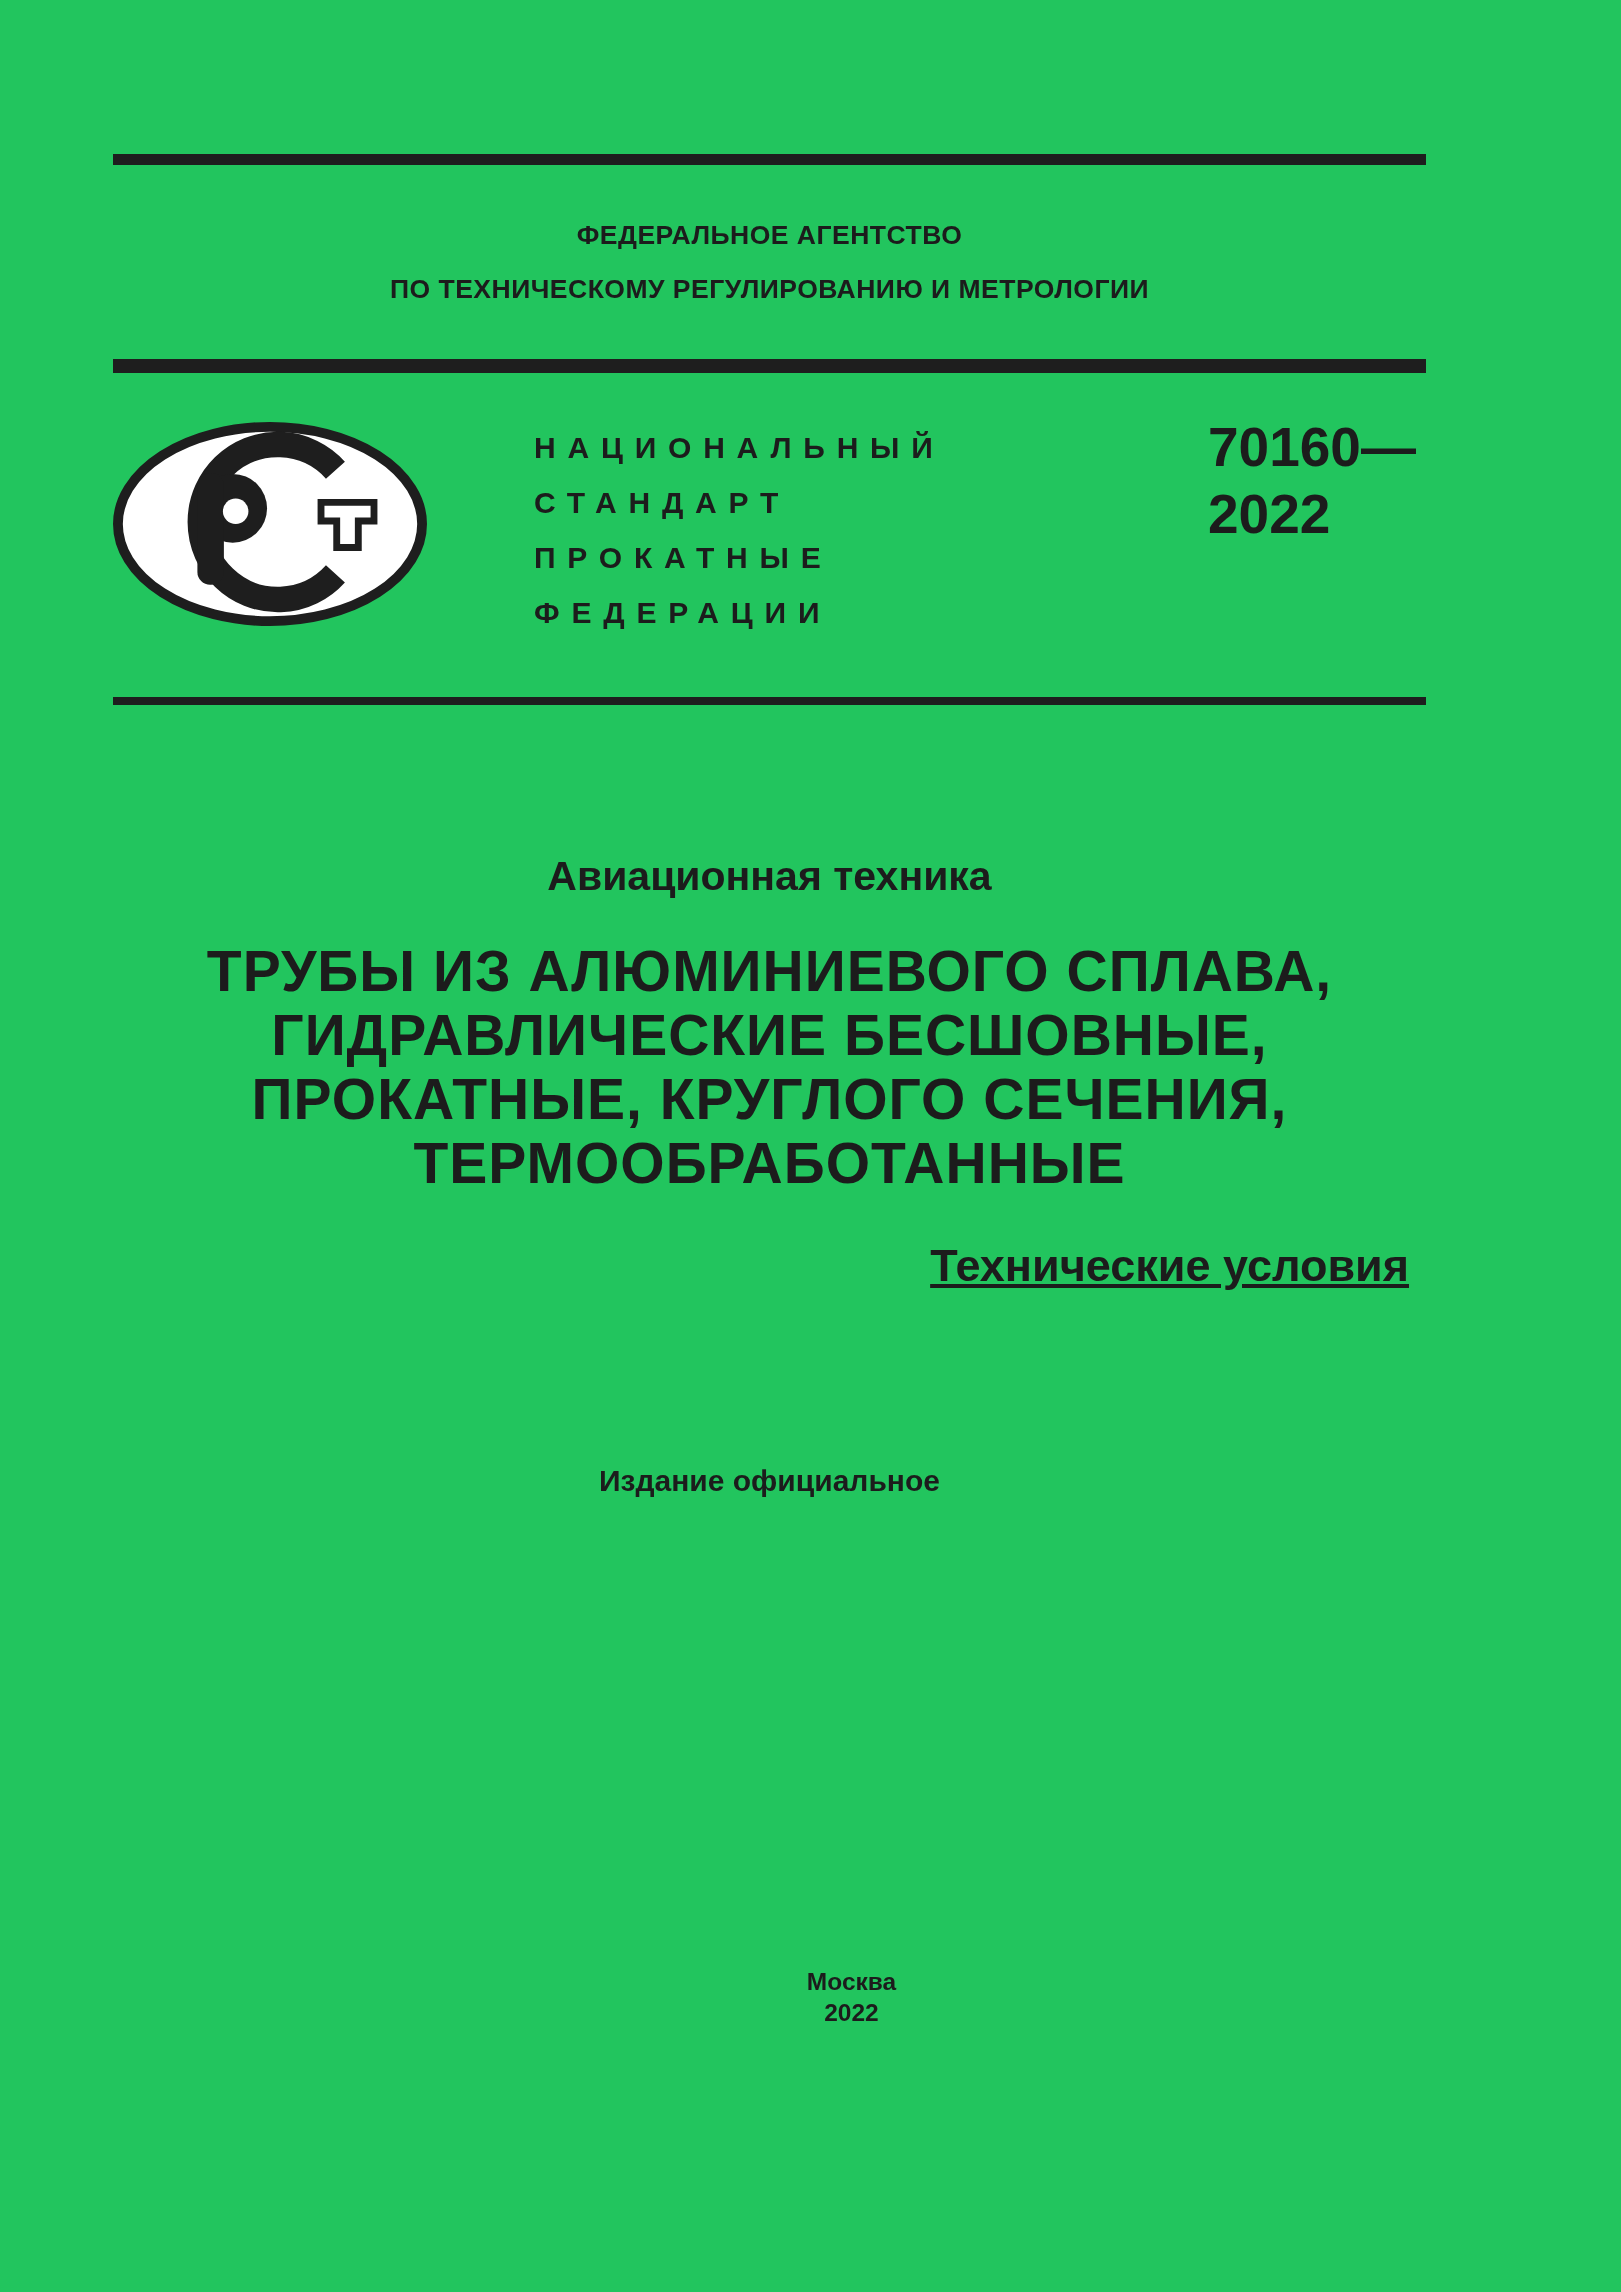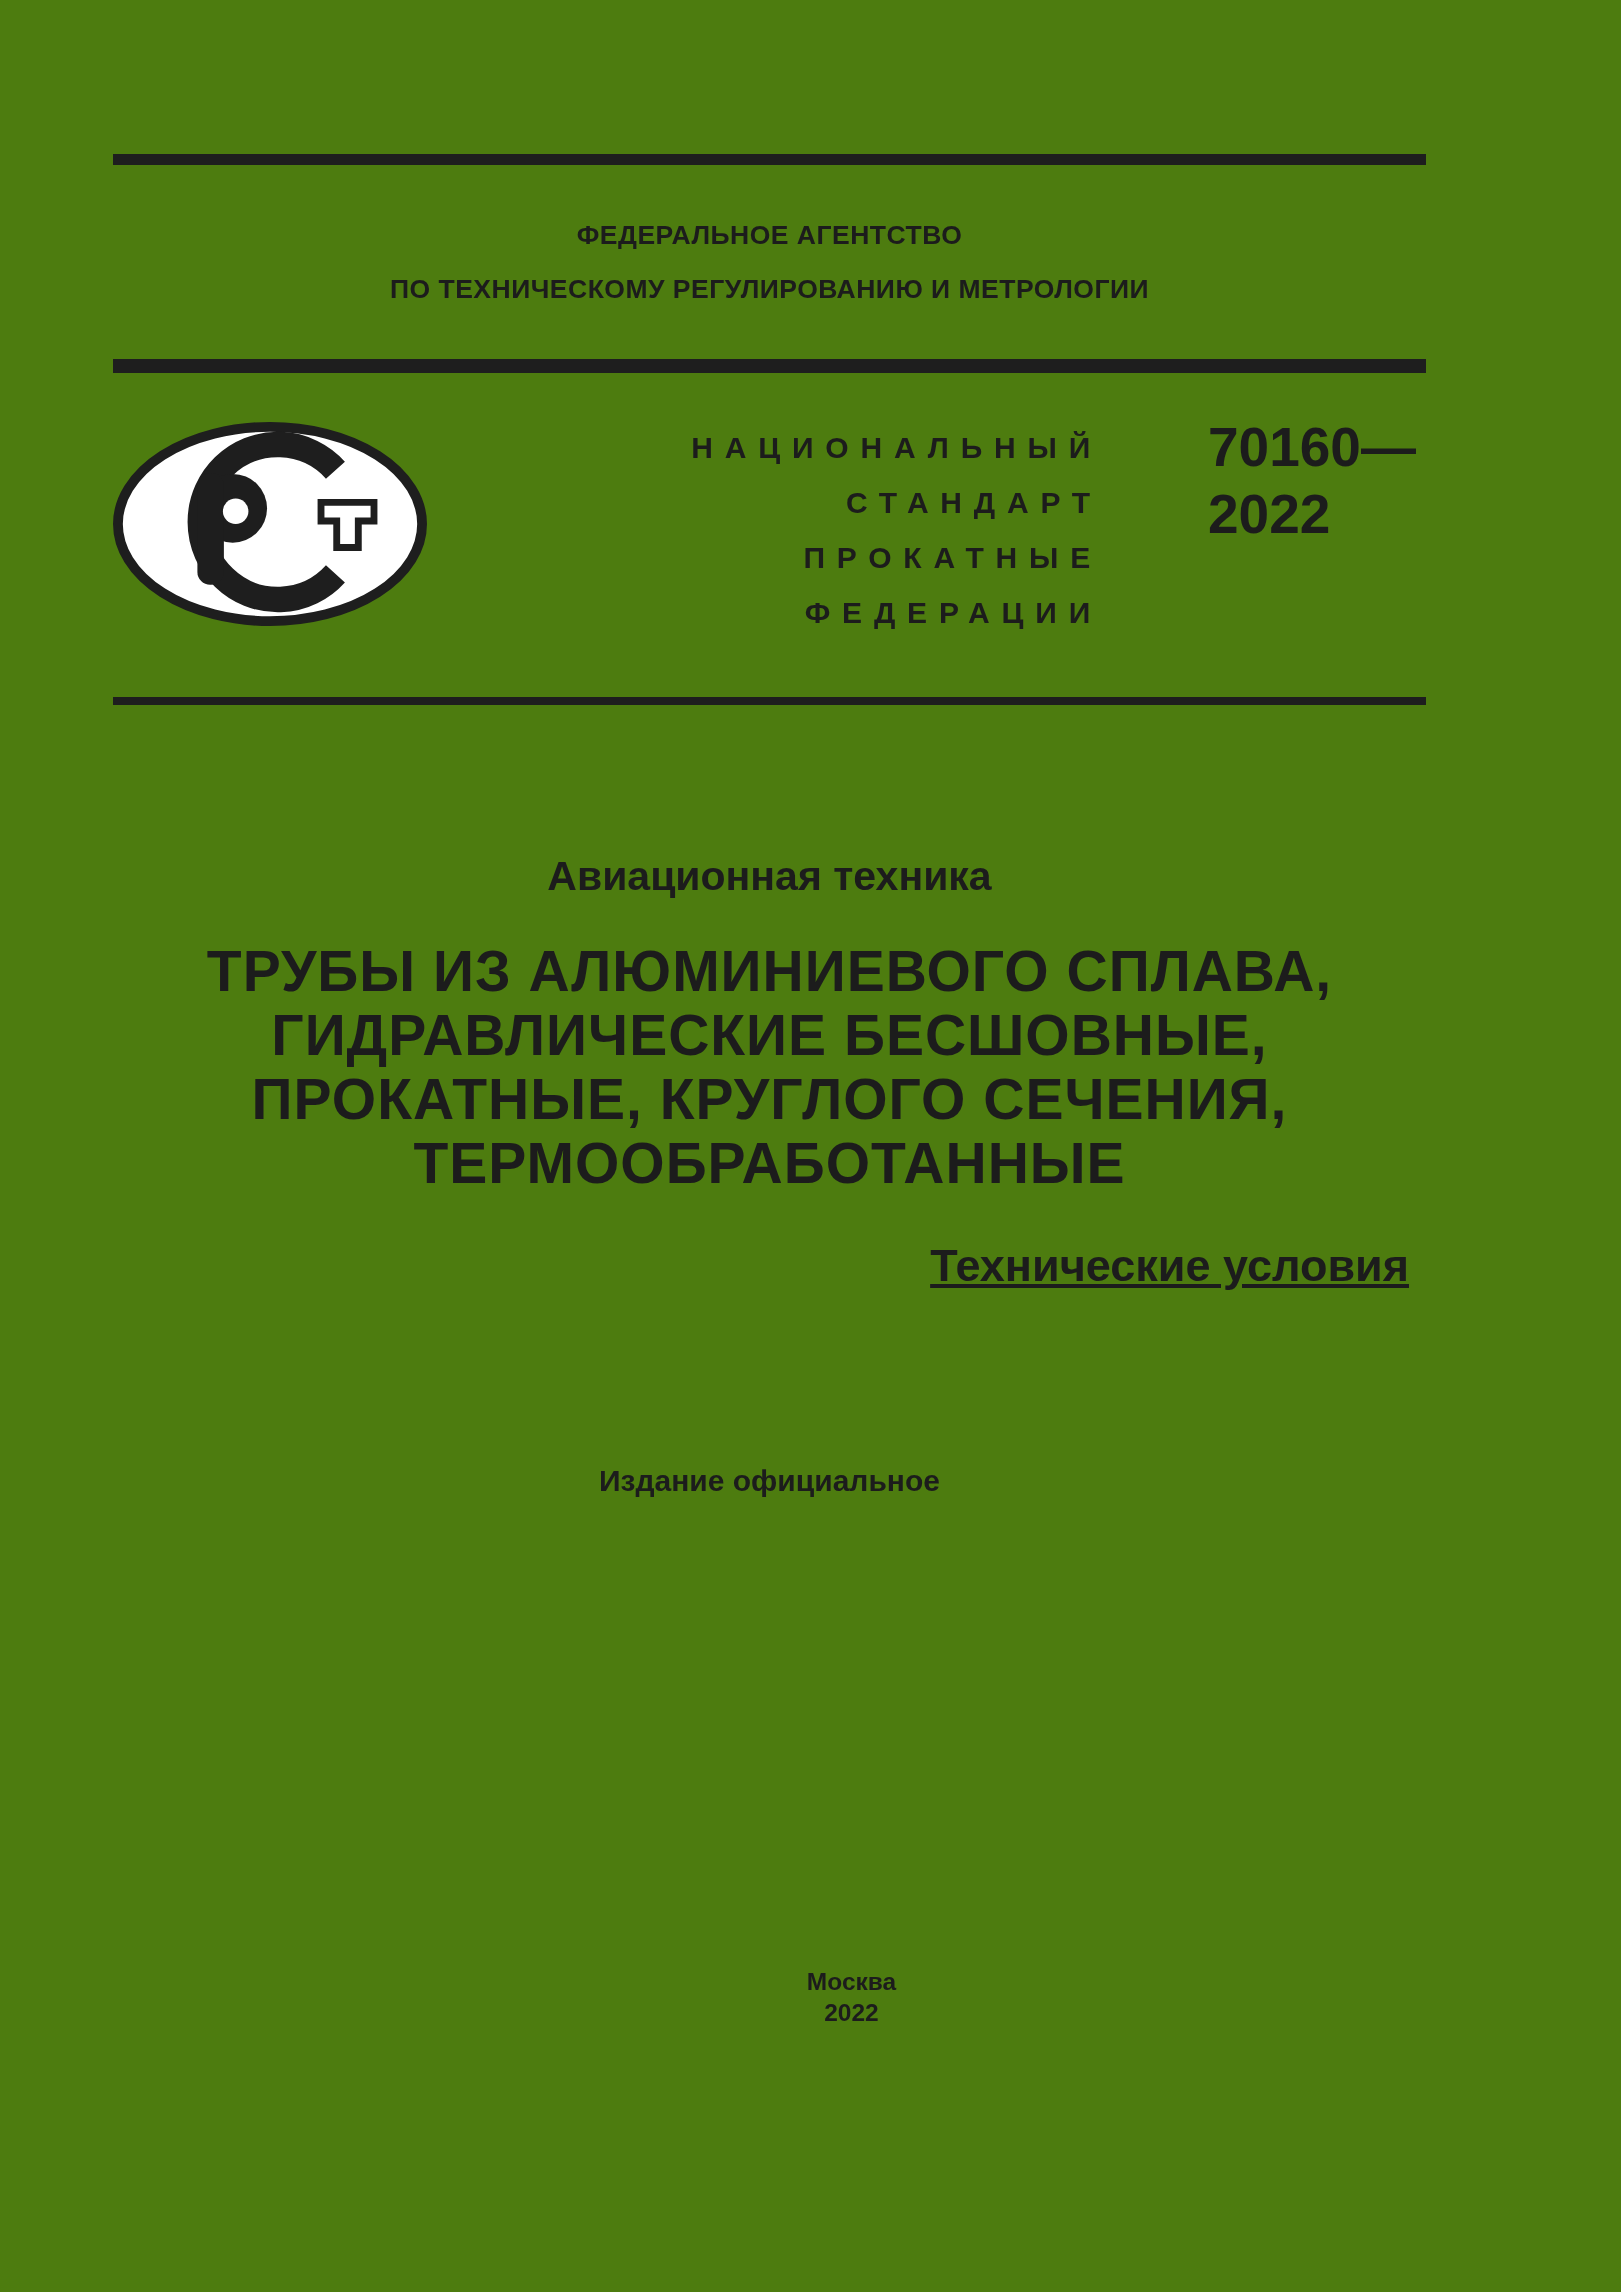--- a/index.html
+++ b/index.html
@@ -1,19 +1,19 @@
 <!DOCTYPE html>
 <html><head>
 <meta charset="utf-8">
 <style>
   html,body{margin:0;padding:0;background:#888;}
   .page{
     position:relative;
     width:1621px;height:2293px;
-    background:#4d7c0f;
+    background:#22c55e;
     font-family:"Liberation Sans", sans-serif;
     color:#1c1c1c;
     overflow:hidden;
   }
   .rule{position:absolute;left:113px;width:1313px;background:#1e1e1e;}
   .rule-1{top:154px;height:10.8px;}
   .rule-2{top:359px;height:13.7px;}
   .rule-3{top:697px;height:7.8px;}
 
   .agency-line{
@@ -21,21 +21,21 @@
     text-align:center;font-weight:bold;font-size:26.5px;line-height:30px;
     letter-spacing:0.5px;
   }
   .agency-1{top:220px;}
   .agency-2{top:274px;}
 
   .logo{position:absolute;left:111px;top:420px;width:318px;height:208px;}
 
   .natstd{
     position:absolute;left:534px;top:420px;width:568px;
-    text-align:right;font-weight:bold;font-size:30px;line-height:55px;
+    text-align:left;font-weight:bold;font-size:30px;line-height:55px;
     letter-spacing:11.8px;
     white-space:nowrap;
   }
   .gost{
     position:absolute;left:1208px;top:414px;width:412px;
     font-weight:bold;font-size:55px;line-height:67px;
     text-align:left;
   }
 
   .subject{

